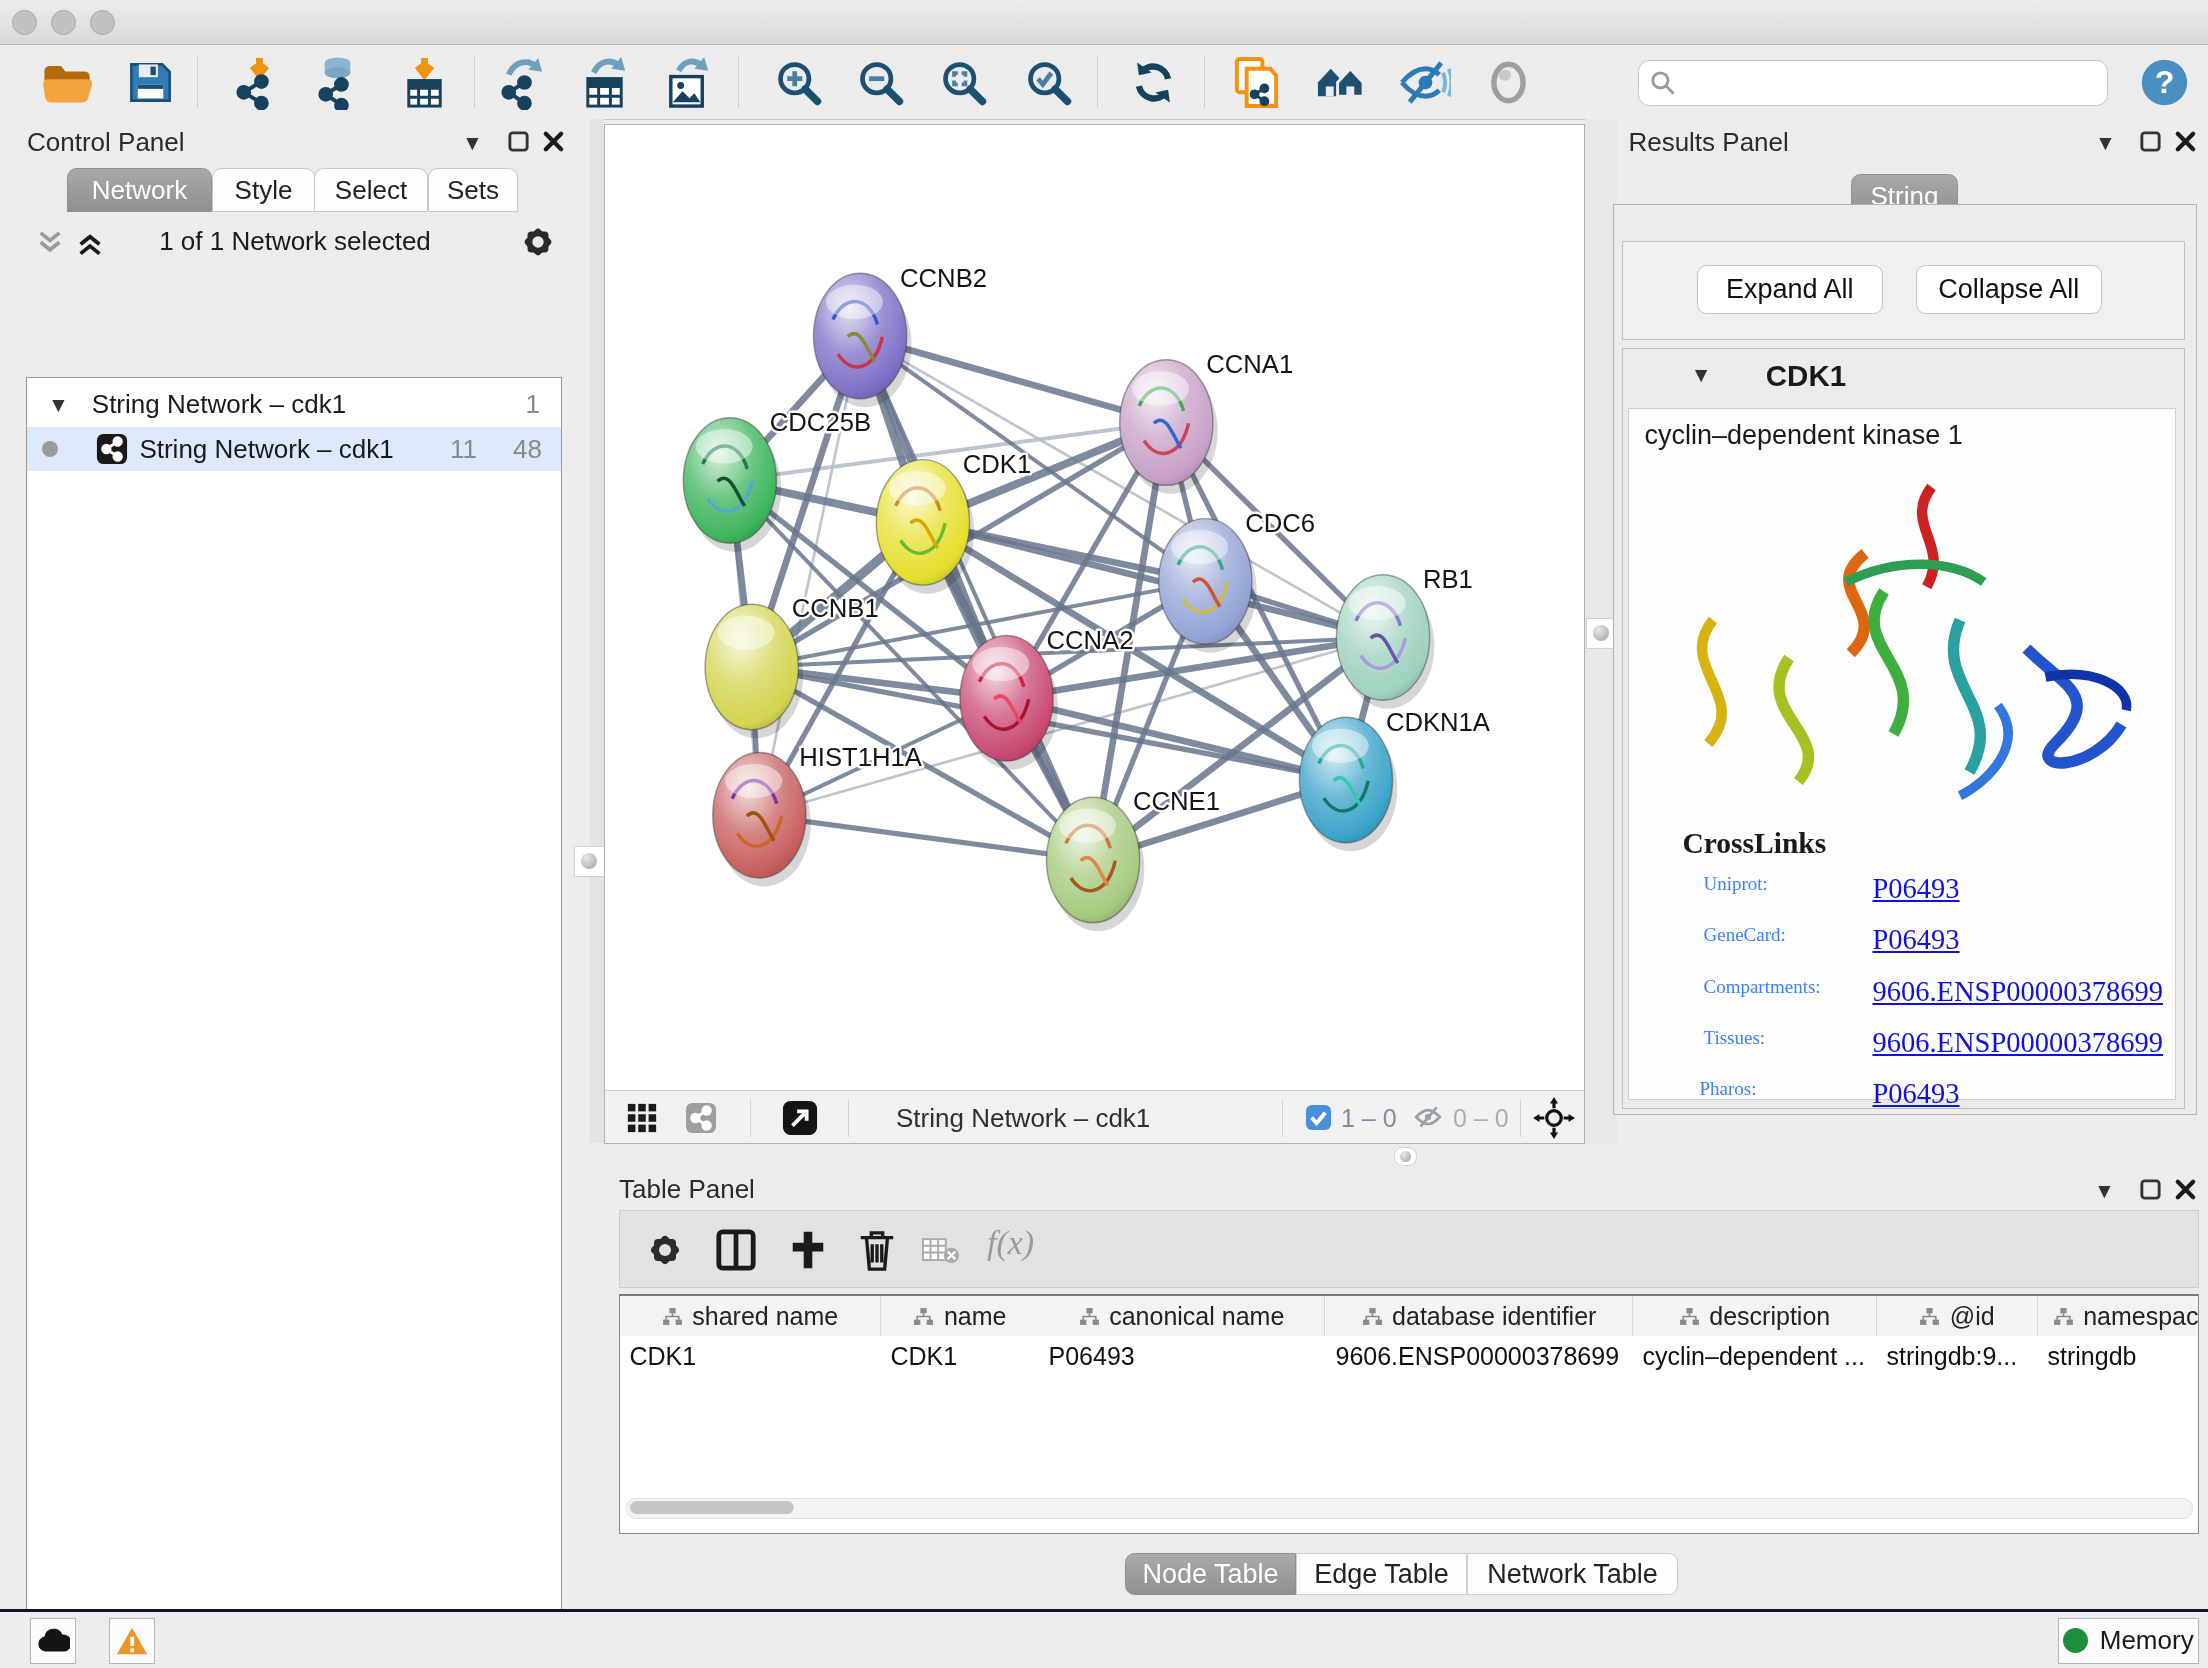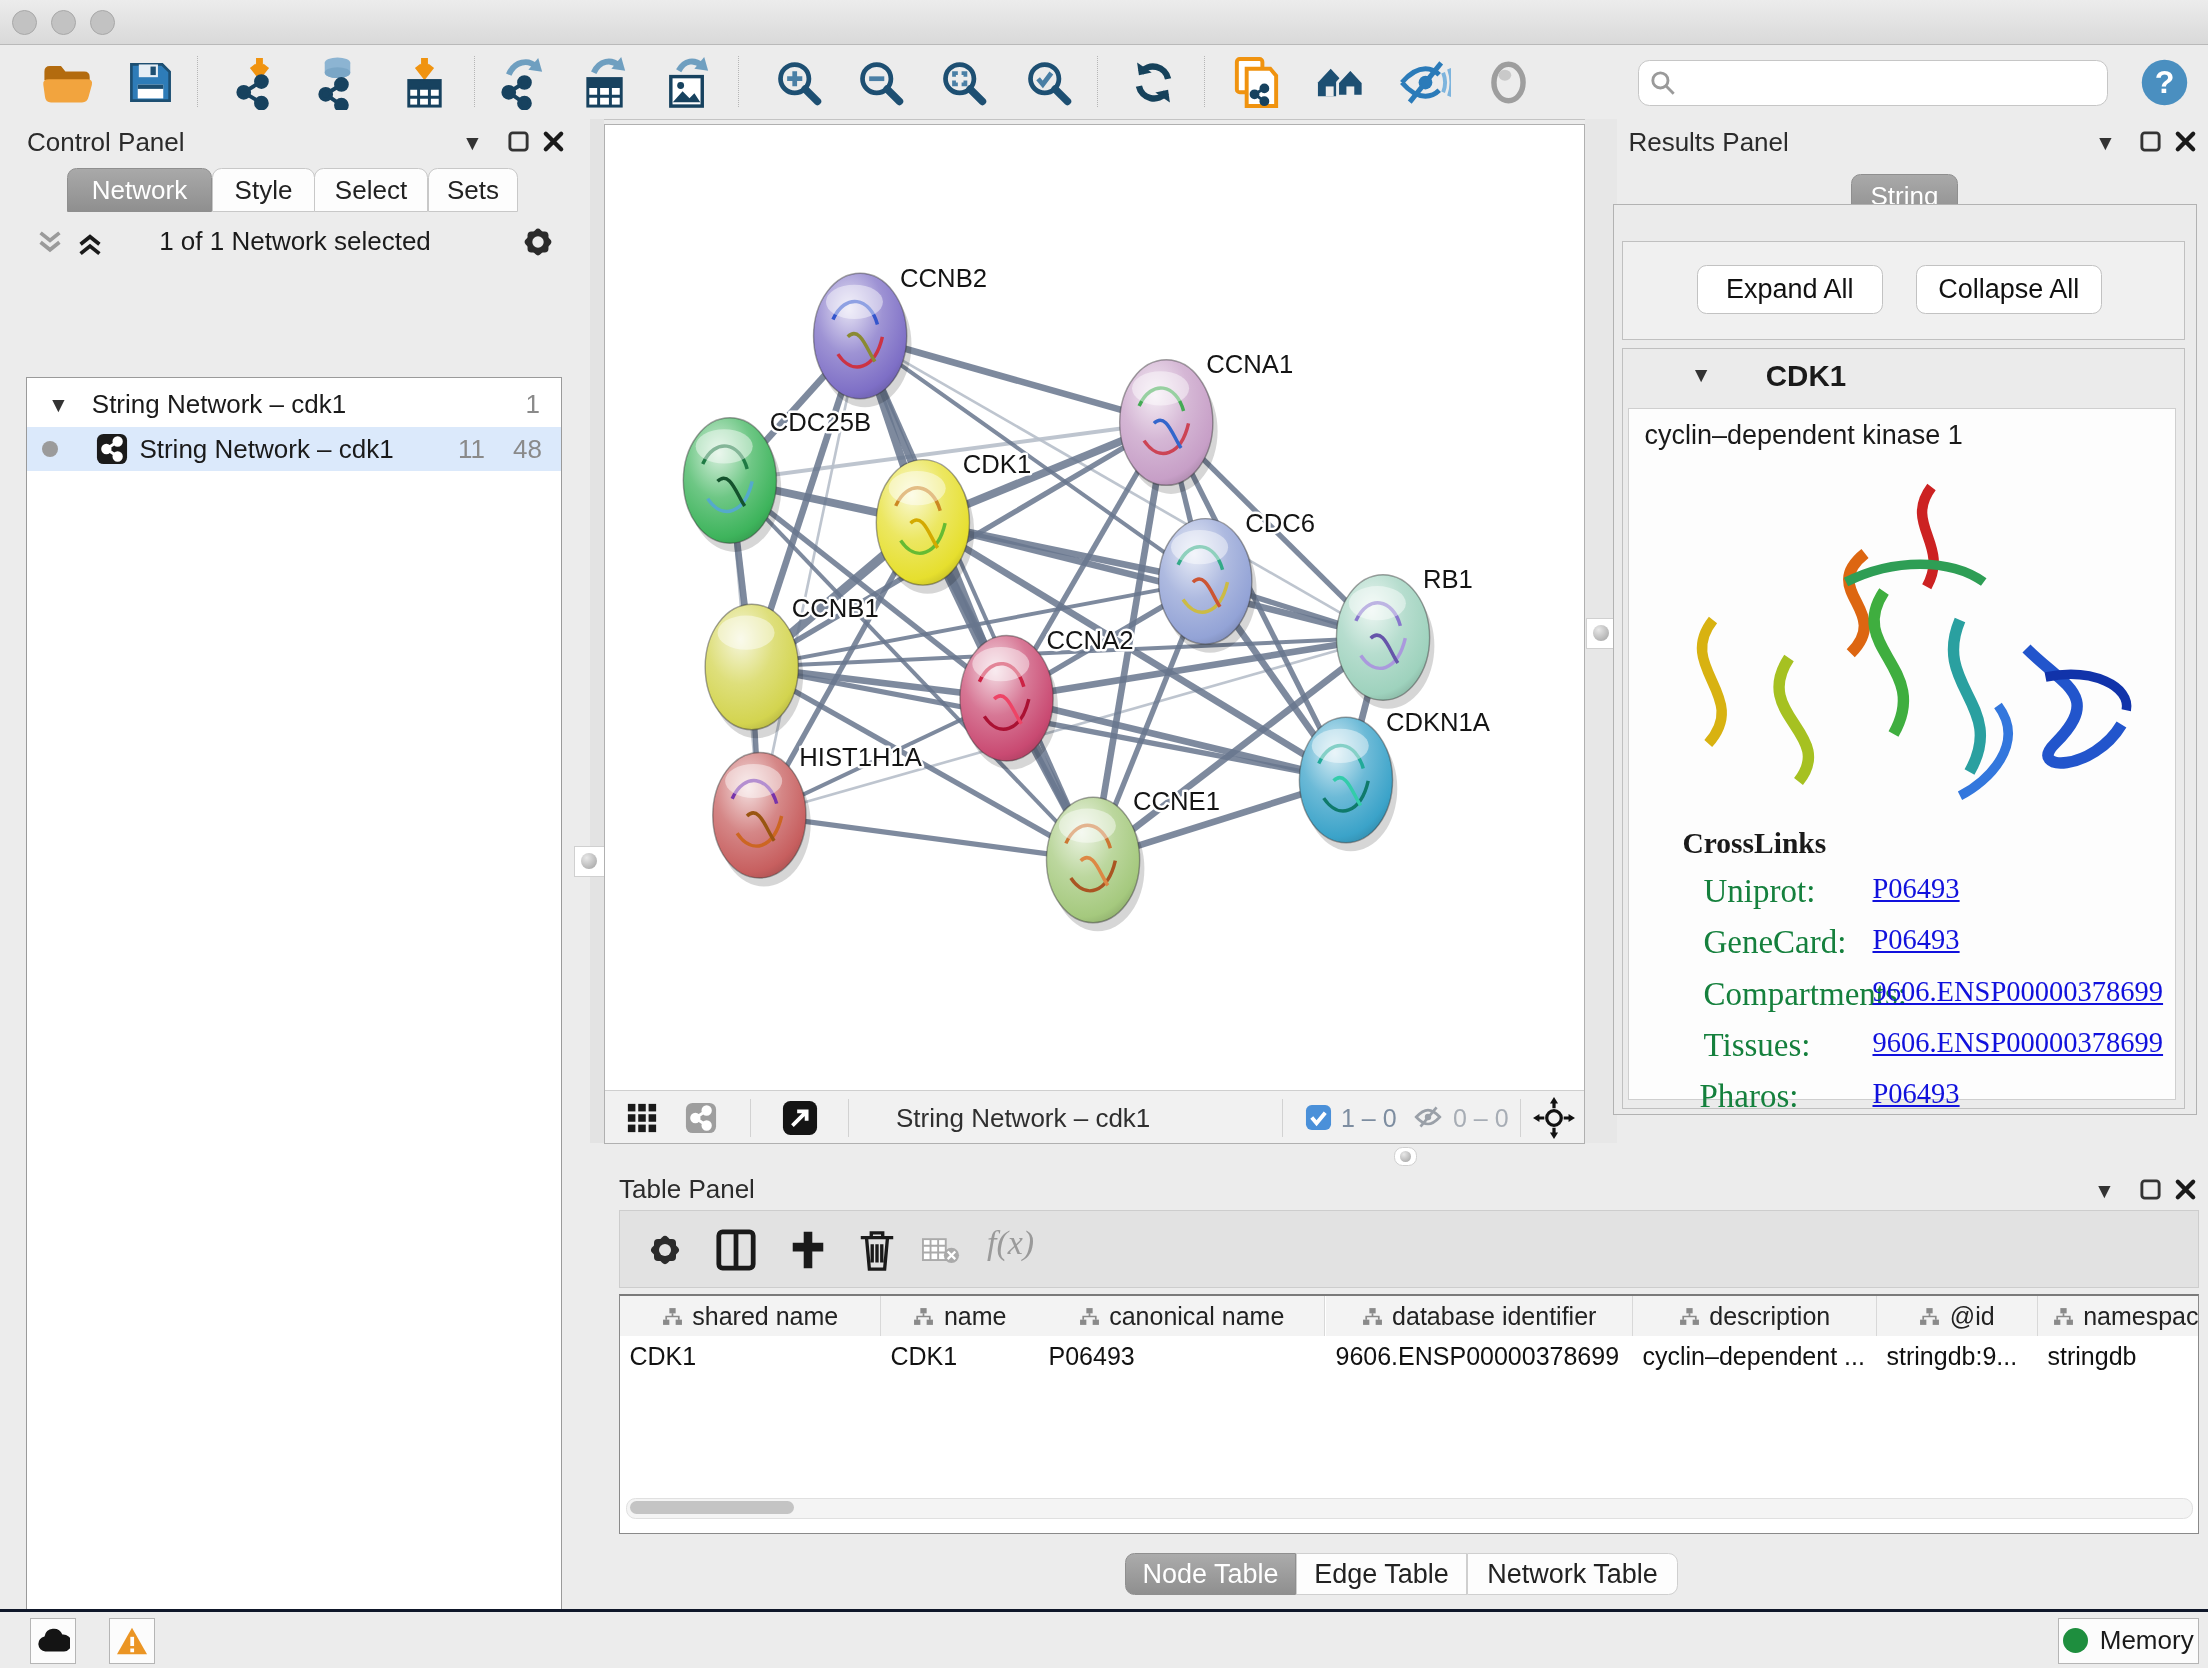--- a/index.html
+++ b/index.html
@@ -41,21 +41,21 @@
   #net-title{font-size:26px;color:#2f2f2f;top:12.4px;}
   .nbcount{font-size:25px;color:#7d8da0;top:13.3px;}
   
   #results-panel{left:1617px;top:119px;width:592px;height:1049px;background:#ececec;}
   #rp-outer{left:-3.8px;top:85px;width:582px;height:909px;background:#ebebeb;border:1.9px solid #b2b2b2;}
   #rp-btnbox{left:7.6px;top:36px;width:563px;height:99px;background:#f0f0f0;border:1.9px solid #c0c0c0;box-sizing:border-box;}
   .rp-btn{position:absolute;top:23px;width:186px;height:49px;background:#fff;border:1.9px solid #c2c2c2;border-radius:9.5px;
           display:flex;align-items:center;justify-content:center;font-size:27px;color:#111;box-sizing:border-box;}
   #rp-section{left:7.6px;top:143px;width:563px;height:761px;border:1.9px solid #c0c0c0;background:#ebebeb;box-sizing:border-box;}
   #rp-content{left:5.7px;top:59px;width:548px;height:692px;background:#fdfdfd;border:1px solid #cfcfcf;box-sizing:border-box;}
-  .xl-label{font-family:"Liberation Serif",serif;font-size:33px;color:#15803d;}
+  .xl-label{font-family:"Liberation Serif",serif;font-size:19px;color:#3b82f6;}
   .xl-link{font-family:"Liberation Serif",serif;font-size:28.5px;color:#1111dd;text-decoration:underline;}
   
   #table-panel{left:604px;top:1168px;width:1605px;height:441px;background:#ececec;}
   #tp-toolbar{left:15px;top:42px;width:1580px;height:78px;background:#e2e2e2;border:1px solid #cdcdcd;box-sizing:border-box;}
   .fx{font-family:"Liberation Serif",serif;font-style:italic;font-size:34px;color:#9a9a9a;}
   #tp-table{left:15px;top:126px;width:1580px;height:240px;background:#fff;border:1px solid #8a8a8a;border-top:2.9px solid #7a7a7a;overflow:hidden;box-sizing:border-box;}
   .th-cell{position:absolute;top:0;height:40px;background:#f3f3f3;border-right:1px solid #d8d8d8;
            display:flex;align-items:center;font-size:25px;color:#222;box-sizing:border-box;justify-content:center;gap:9.5px;}
   .td-cell{position:absolute;top:41px;height:38px;display:flex;align-items:center;font-size:25px;color:#111;padding-left:9.5px;box-sizing:border-box;}
   #tp-scroll{left:5.7px;top:202px;width:1565px;height:19px;background:#f4f4f4;border:1px solid #e0e0e0;border-radius:9.5px;}
@@ -294,21 +294,21 @@
           <rect x="1" y="1" width="32" height="32" rx="7" fill="#1a1a1a"></rect>
           <g stroke="#fff" stroke-width="3" fill="#fff">
             <path d="M11 17L23 9M11 17l12 8" fill="none"></path>
             <circle cx="11" cy="17" r="4"></circle>
             <circle cx="23" cy="9" r="4"></circle>
             <circle cx="23" cy="25" r="4"></circle>
           </g>
         </svg>
       <span style="margin-left:11.4px">String Network – cdk1</span>
       <span class="cnt" style="margin-left:auto">11</span>
-      <span class="cnt" style="margin-left:28px;margin-right:19px">48</span>
+      <span class="cnt" style="margin-left:36px;margin-right:19px">48</span>
     </div>
   </div>
 </div>
 
 <div class="abs" style="left:590px;top:119px;width:14.3px;height:1024px;background:#e3e3e3"></div>
 <div class="dot-handle abs" style="left:574px;top:846px;width:28.5px;height:28.5px">
     <i></i>
   </div>
 <div class="abs" style="left:1585px;top:119px;width:32px;height:1049px;background:#e7e7e7"></div>
 <div class="dot-handle abs" style="left:1586px;top:618px;width:28.5px;height:28.5px">

